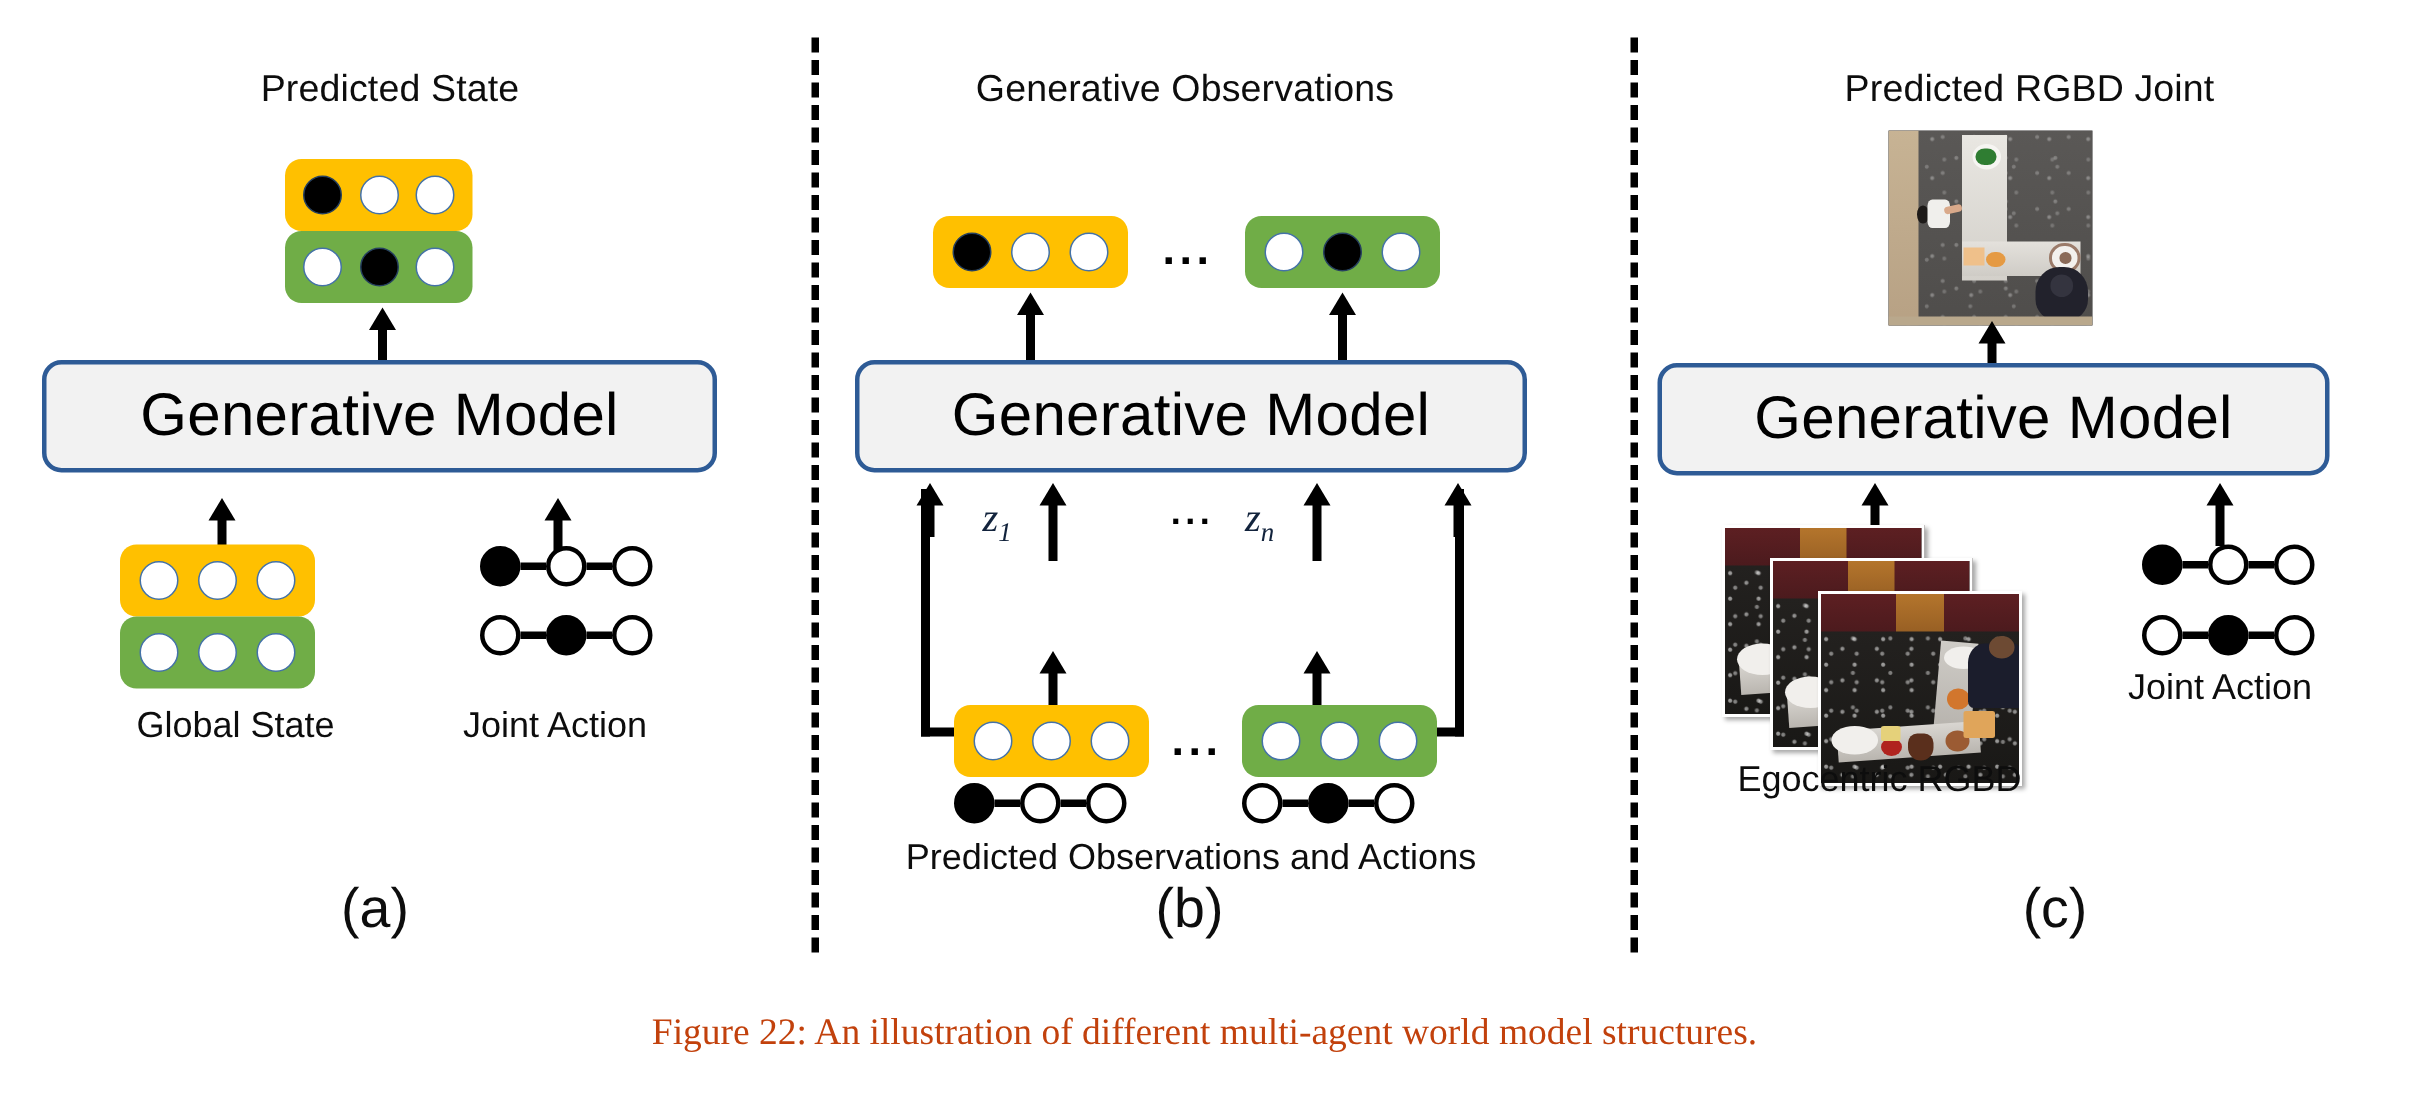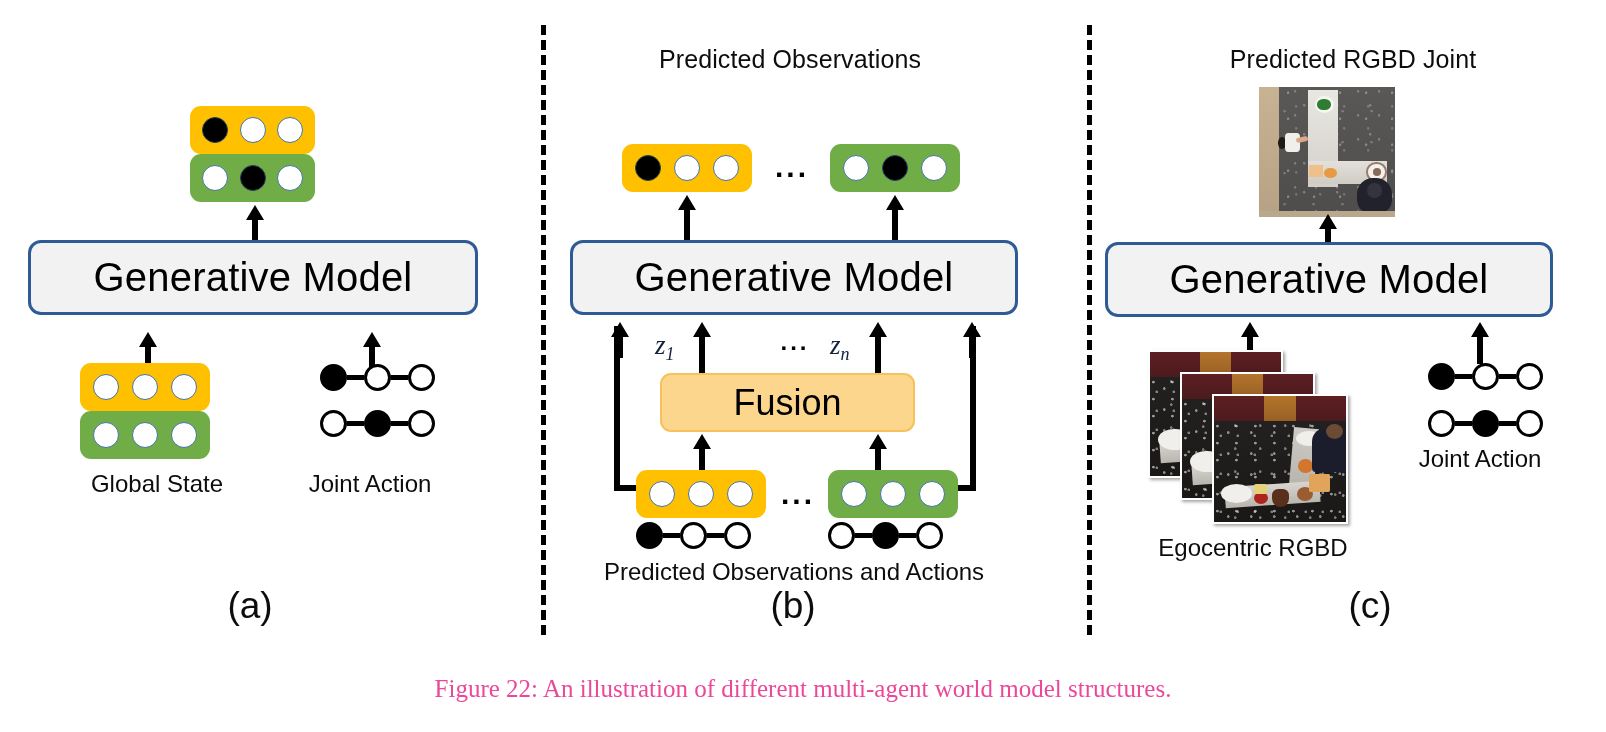--- a/index.html
+++ b/index.html
@@ -96,21 +96,21 @@
 
   
   .divider{
     position:absolute;width:0;border-left:5px dashed #000;
   }
 
   
   .caption{
     position:absolute;text-align:center;width:100%;
     font-family:"Liberation Serif","DejaVu Serif",serif;
-    font-size:25px;color:#ec4899;
+    font-size:25px;color:#c2410c;
   }
 
   
   .pic{position:absolute;overflow:hidden;background:#595959;}
   .topdown{
     position:absolute;inset:0;
     background:
       radial-gradient(circle at 12% 22%, rgba(255,255,255,.30) 0 1px, transparent 1.6px),
       radial-gradient(circle at 37% 63%, rgba(255,255,255,.26) 0 1px, transparent 1.6px),
       radial-gradient(circle at 72% 18%, rgba(255,255,255,.24) 0 1px, transparent 1.6px),
@@ -164,20 +164,21 @@
   .pic-stack{position:absolute;}
 </style>
 </head>
 <body>
 
 <div class="fig">
 
   <div class="divider" style="left:541px;top:25px;height:610px;"></div>
   <div class="divider" style="left:1087px;top:25px;height:610px;"></div>
 
+  <div class="hdr" style="left:90px;top:45px;width:340px;">Predicted State</div>
 
   <div class="row yellow" style="left:190px;top:106px;width:125px;height:48px;">
     <span class="cell on"></span>
     <span class="cell off"></span>
     <span class="cell off"></span>
   </div>
   <div class="row green" style="left:190px;top:154px;width:125px;height:48px;">
     <span class="cell off"></span>
     <span class="cell on"></span>
     <span class="cell off"></span>
@@ -222,21 +223,21 @@
     <span class="node off"></span>
     <span class="link"></span>
     <span class="node on"></span>
     <span class="link"></span>
     <span class="node off"></span>
   </div>
   <div class="lbl" style="left:280px;top:470px;width:180px;">Joint Action</div>
 
   <div class="panel-letter" style="left:190px;top:585px;width:120px;">(a)</div>
 
-  <div class="hdr" style="left:605px;top:45px;width:370px;">Predicted Observations</div>
+  <div class="hdr" style="left:605px;top:45px;width:370px;">Generative Observations</div>
 
   <div class="row yellow" style="left:622px;top:144px;width:130px;height:48px;">
     <span class="cell on"></span>
     <span class="cell off"></span>
     <span class="cell off"></span>
   </div>
   <div class="dots" style="left:772px;top:152px;width:40px;text-align:center;">...</div>
   <div class="row green" style="left:830px;top:144px;width:130px;height:48px;">
     <span class="cell off"></span>
     <span class="cell on"></span>
@@ -272,21 +273,20 @@
   </div>
 
   <div class="zlab" style="left:655px;top:330px;">
     <span>z</span><sub>1</sub>
   </div>
   <div class="dots" style="left:775px;top:330px;width:40px;text-align:center;font-size:24px;">...</div>
   <div class="zlab" style="left:830px;top:330px;">
     <span>z</span><sub>n</sub>
   </div>
 
-  <div class="fusion" style="left:660px;top:373px;width:255px;height:59px;">Fusion</div>
 
   <div class="arrow" style="left:692px;top:434px;width:20px;height:40px;">
     <div class="head"></div>
     <div class="shaft" style="top:13px;height:27px;"></div>
   </div>
   <div class="arrow" style="left:868px;top:434px;width:20px;height:40px;">
     <div class="head"></div>
     <div class="shaft" style="top:13px;height:27px;"></div>
   </div>
 
@@ -404,21 +404,21 @@
       <div class="food" style="left:63%;top:72%;width:12%;height:11%;background:#9b5b33;"></div>
       <div class="food" style="left:64%;top:50%;width:11%;height:11%;background:#d2762d;"></div>
       <div class="food" style="left:74%;top:48%;width:9%;height:11%;background:#e7e2dd;border-radius:20%;"></div>
       <div class="food" style="left:72%;top:62%;width:16%;height:14%;background:#e0a55a;border-radius:8%;"></div>
       <div class="person">
           <i></i>
         </div>
     </div>
   </div>
 
-  <div class="lbl2" style="left:1128px;top:534px;width:250px;">
+  <div class="lbl2" style="left:1128px;top:506px;width:250px;">
     <div>Egocentric RGBD</div>
   </div>
 
   <div class="chain" style="left:1428px;top:363px;">
     <span class="node on"></span>
     <span class="link"></span>
     <span class="node off"></span>
     <span class="link"></span>
     <span class="node off"></span>
   </div>

